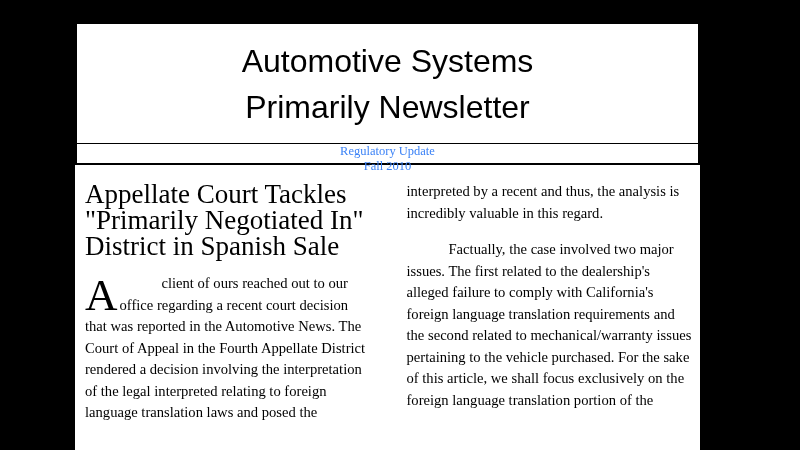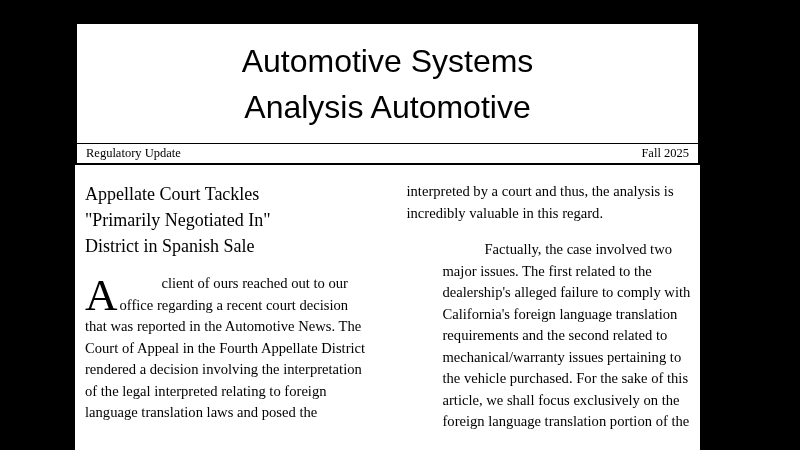--- a/index.html
+++ b/index.html
@@ -45,58 +45,58 @@
     border-left: 2px solid #000000;
     border-right: 2px solid #000000;
     border-bottom: 2px solid #000000;
     height: 21px;
     box-sizing: border-box;
     display: flex;
     align-items: center;
     justify-content: space-between;
     padding: 0 9px;
     font-size: 12.5px;
-    color: #000000;
+    color: #3b82f6;
+    flex-direction: column;
   }
   .columns {
     display: flex;
     margin-top: 16px;
     padding: 0 8px 0 10px;
     box-sizing: border-box;
   }
   .col {
     width: 50%;
     box-sizing: border-box;
   }
   .col-left {
     padding-right: 20px;
   }
   .col-right {
     padding-left: 18px;
   }
   .article-title {
-    font-size: 18px;
+    font-size: 27px;
     line-height: 26px;
     color: #000000;
     font-weight: normal;
     margin: 0 0 14px 0;
   }
   .body-text {
     font-size: 14.6px;
     line-height: 21.5px;
     color: #000000;
     text-align: left;
     margin: 0;
   }
   .body-text + .body-text {
     margin-top: 15px;
   }
   .indent {
     text-indent: 42px;
-    margin-left: 36px;
   }
   .dropcap-para {
     position: relative;
     text-indent: 42px;
   }
   .dropcap {
     float: left;
     font-size: 45px;
     line-height: 38px;
     padding: 3px 2px 0 0;
@@ -107,41 +107,41 @@
   }
 </style>
 </head>
 <body>
 
 <div class="page">
 
   <div class="masthead">
     <div class="masthead-title">
       <div>Automotive Systems</div>
-      <div>Analysis Automotive</div>
+      <div>Primarily Newsletter</div>
     </div>
   </div>
 
   <div class="subhead">
     <span>Regulatory Update</span>
-    <span>Fall 2025</span>
+    <span>Fall 2010</span>
   </div>
 
   <div class="columns">
 
     <div class="col col-left">
       <h1 class="article-title">
         <span>Appellate Court Tackles</span><br>
         <span>"Primarily Negotiated In"</span><br>
         <span>District in Spanish Sale</span>
       </h1>
       <p class="body-text dropcap-para">
         <span class="dropcap">A</span><span>client of ours reached out to our office regarding a recent court decision that was reported in the </span><span class="italic">Automotive News</span><span>. The Court of Appeal in the Fourth Appellate District rendered a decision involving the interpretation of the legal interpreted relating to foreign language translation laws and posed the</span>
       </p>
     </div>
 
     <div class="col col-right">
-      <p class="body-text">interpreted by a court and thus, the analysis is incredibly valuable in this regard.</p>
+      <p class="body-text">interpreted by a recent and thus, the analysis is incredibly valuable in this regard.</p>
       <p class="body-text indent">Factually, the case involved two major issues. The first related to the dealership's alleged failure to comply with California's foreign language translation requirements and the second related to mechanical/warranty issues pertaining to the vehicle purchased.  For the sake of this article, we shall focus exclusively on the foreign language translation portion of the</p>
     </div>
 
   </div>
 </div>
 
 </body></html>

